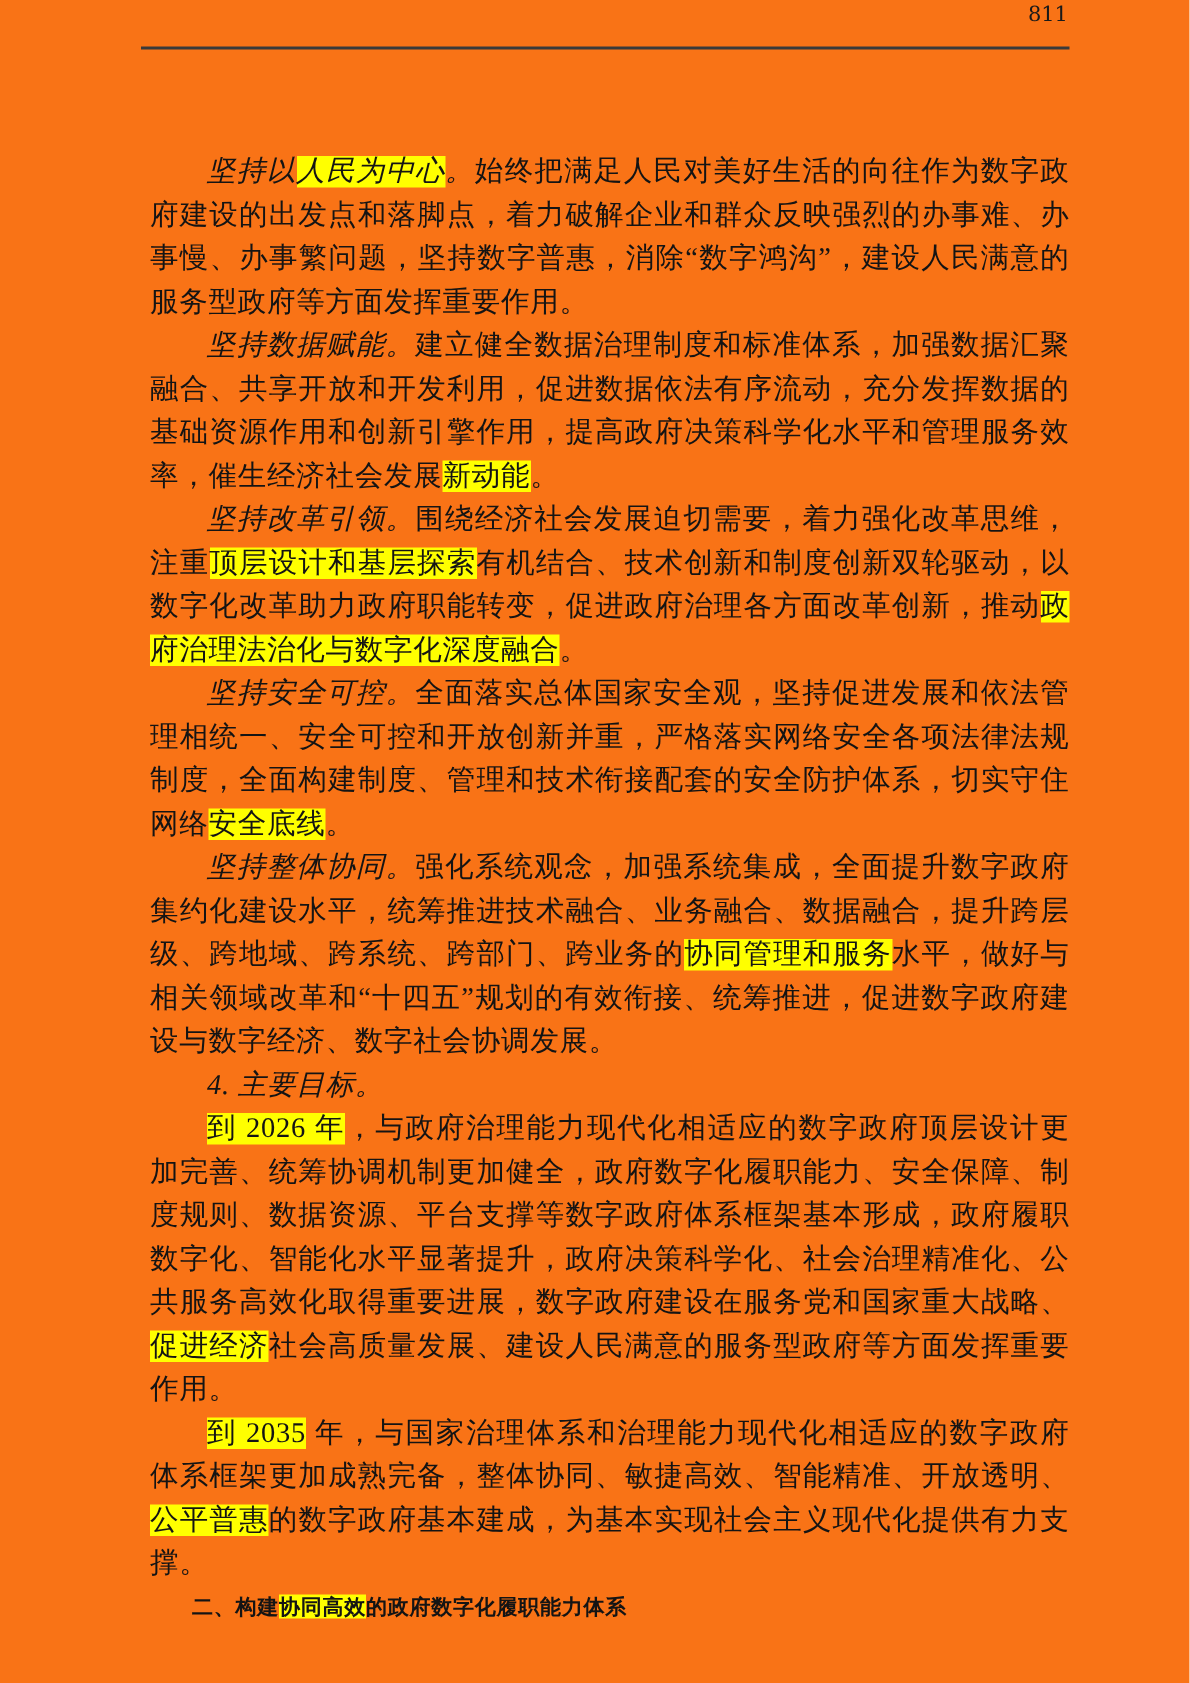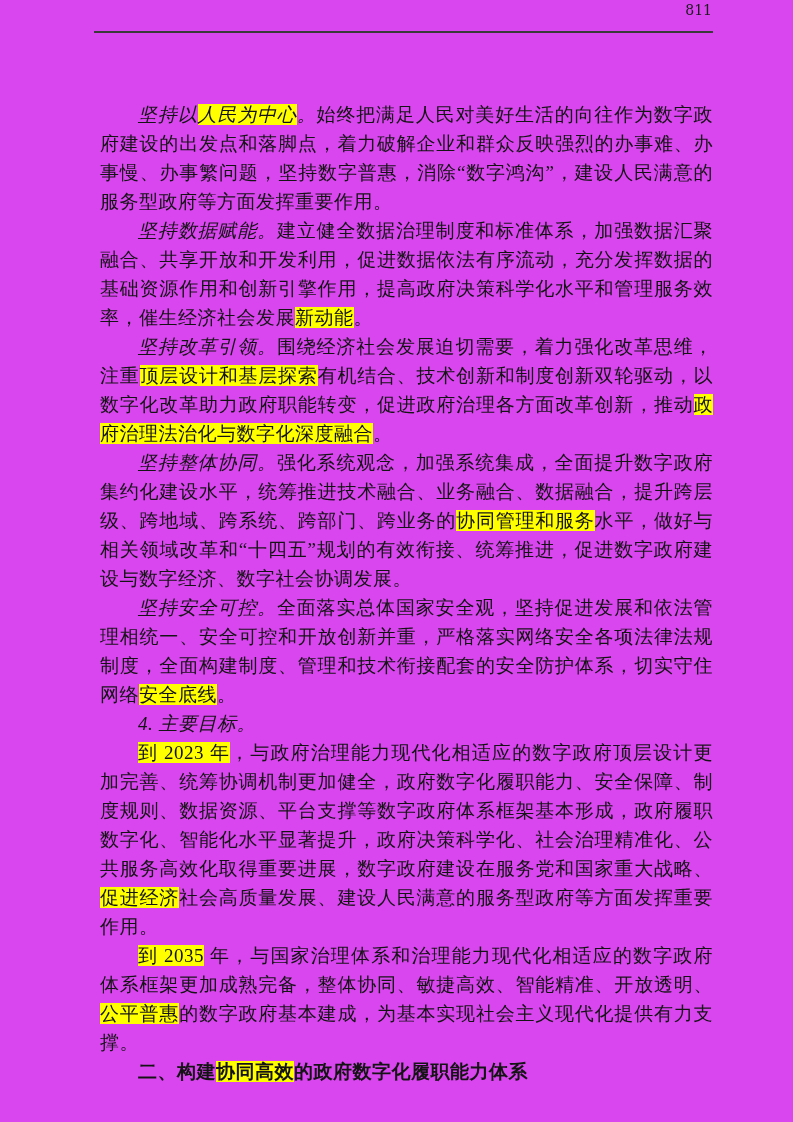--- a/index.html
+++ b/index.html
@@ -4,21 +4,21 @@
 <style>
   html, body {
     margin: 0;
     padding: 0;
     background: #ffffff;
   }
   .page {
     position: relative;
     width: 793px;
     height: 1122px;
-    background: #d946ef;
+    background: #f97316;
     font-family: "Liberation Serif", "DejaVu Serif", serif;
     color: #141414;
     overflow: hidden;
   }
   .page-number {
     position: absolute;
     top: 2px;
     right: 81px;
     font-size: 14px;
     font-family: "DejaVu Serif", serif;
@@ -51,21 +51,21 @@
   }
   .hl {
     background: #ffff00;
     margin-top: 11px;
   }
   .section-heading {
     margin: 0;
     text-indent: 2em;
     font-family: "Liberation Sans", "DejaVu Sans", sans-serif;
     font-weight: 700;
-    font-size: 19px;
+    font-size: 14px;
     line-height: 29px;
   }
 </style>
 </head>
 <body>
 
 <div class="page">
 
   <div class="page-number">811</div>
 
@@ -79,33 +79,33 @@
 
     <p>
       <span class="kaiti">坚持数据赋能。</span><span>建立健全数据治理制度和标准体系，加强数据汇聚融合、共享开放和开发利用，促进数据依法有序流动，充分发挥数据的基础资源作用和创新引擎作用，提高政府决策科学化水平和管理服务效率，催生经济社会发展</span><span class="hl">新动能</span><span>。</span>
     </p>
 
     <p>
       <span class="kaiti">坚持改革引领。</span><span>围绕经济社会发展迫切需要，着力强化改革思维，注重</span><span class="hl">顶层设计和基层探索</span><span>有机结合、技术创新和制度创新双轮驱动，以数字化改革助力政府职能转变，促进政府治理各方面改革创新，推动</span><span class="hl">政府治理法治化与数字化深度融合</span><span>。</span>
     </p>
 
     <p>
-      <span class="kaiti">坚持整体协同。</span><span>强化系统观念，加强系统集成，全面提升数字政府集约化建设水平，统筹推进技术融合、业务融合、数据融合，提升跨层级、跨地域、跨系统、跨部门、跨业务的</span><span class="hl">协同管理和服务</span><span>水平，做好与相关领域改革和“十四五”规划的有效衔接、统筹推进，促进数字政府建设与数字经济、数字社会协调发展。</span>
+      <span class="kaiti">坚持安全可控。</span><span>全面落实总体国家安全观，坚持促进发展和依法管理相统一、安全可控和开放创新并重，严格落实网络安全各项法律法规制度，全面构建制度、管理和技术衔接配套的安全防护体系，切实守住网络</span><span class="hl">安全底线</span><span>。</span>
     </p>
 
     <p>
-      <span class="kaiti">坚持安全可控。</span><span>全面落实总体国家安全观，坚持促进发展和依法管理相统一、安全可控和开放创新并重，严格落实网络安全各项法律法规制度，全面构建制度、管理和技术衔接配套的安全防护体系，切实守住网络</span><span class="hl">安全底线</span><span>。</span>
+      <span class="kaiti">坚持整体协同。</span><span>强化系统观念，加强系统集成，全面提升数字政府集约化建设水平，统筹推进技术融合、业务融合、数据融合，提升跨层级、跨地域、跨系统、跨部门、跨业务的</span><span class="hl">协同管理和服务</span><span>水平，做好与相关领域改革和“十四五”规划的有效衔接、统筹推进，促进数字政府建设与数字经济、数字社会协调发展。</span>
     </p>
 
     <p>
       <span class="kaiti">4. 主要目标。</span>
     </p>
 
     <p>
-      <span class="hl">到 2023 年</span><span>，与政府治理能力现代化相适应的数字政府顶层设计更加完善、统筹协调机制更加健全，政府数字化履职能力、安全保障、制度规则、数据资源、平台支撑等数字政府体系框架基本形成，政府履职数字化、智能化水平显著提升，政府决策科学化、社会治理精准化、公共服务高效化取得重要进展，数字政府建设在服务党和国家重大战略、</span><span class="hl">促进经济</span><span>社会高质量发展、建设人民满意的服务型政府等方面发挥重要作用。</span>
+      <span class="hl">到 2026 年</span><span>，与政府治理能力现代化相适应的数字政府顶层设计更加完善、统筹协调机制更加健全，政府数字化履职能力、安全保障、制度规则、数据资源、平台支撑等数字政府体系框架基本形成，政府履职数字化、智能化水平显著提升，政府决策科学化、社会治理精准化、公共服务高效化取得重要进展，数字政府建设在服务党和国家重大战略、</span><span class="hl">促进经济</span><span>社会高质量发展、建设人民满意的服务型政府等方面发挥重要作用。</span>
     </p>
 
     <p>
       <span class="hl">到 2035</span><span> 年，与国家治理体系和治理能力现代化相适应的数字政府体系框架更加成熟完备，整体协同、敏捷高效、智能精准、开放透明、</span><span class="hl">公平普惠</span><span>的数字政府基本建成，为基本实现社会主义现代化提供有力支撑。</span>
     </p>
 
     <h2 class="section-heading">
       <span>二、构建</span><span class="hl">协同高效</span><span>的政府数字化履职能力体系</span>
     </h2>
 

